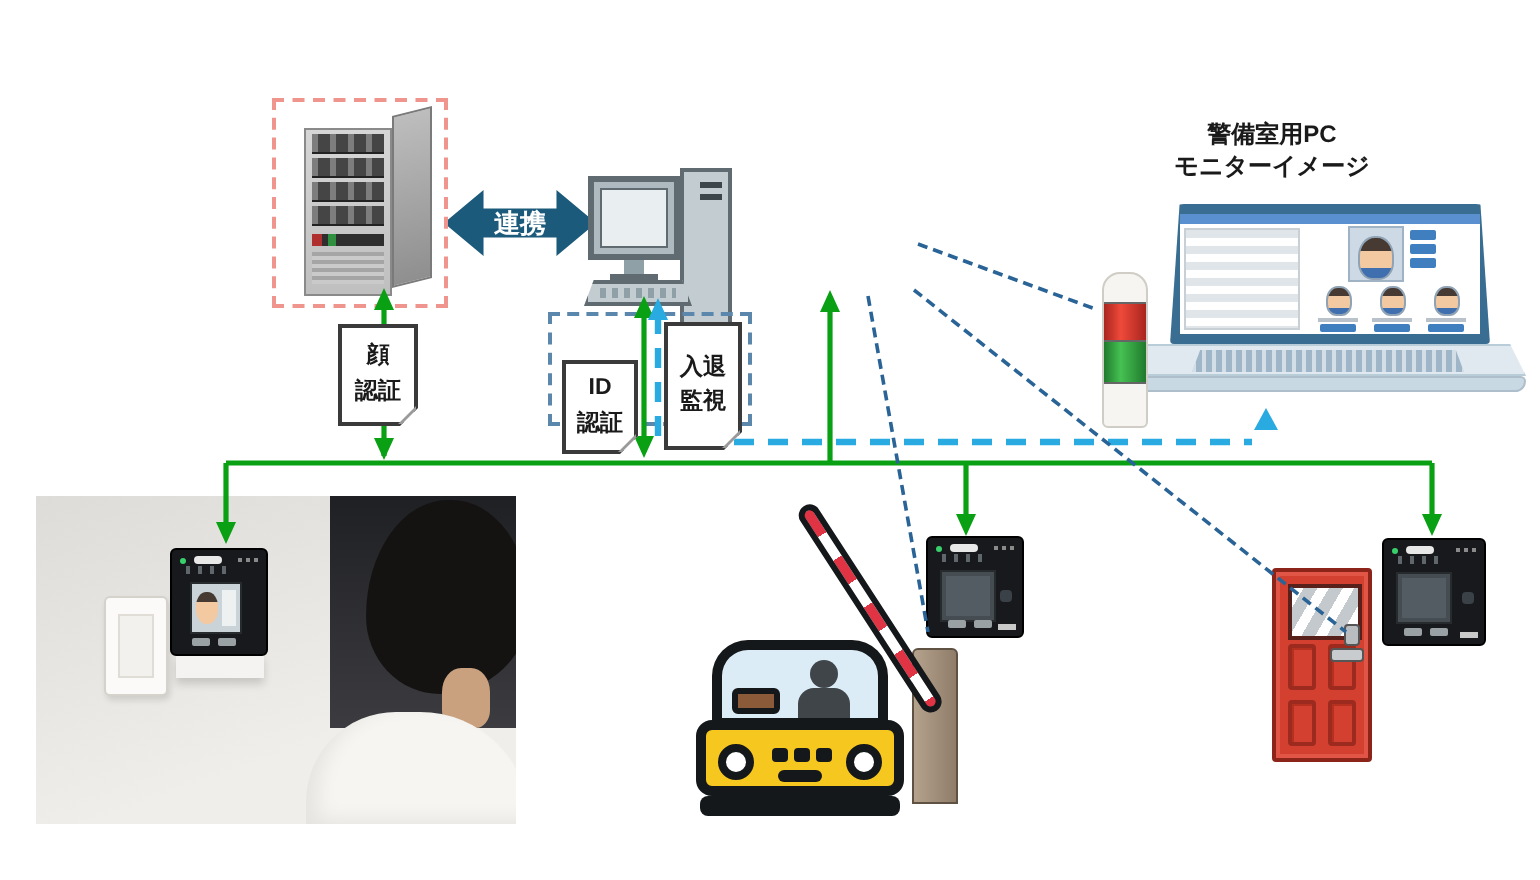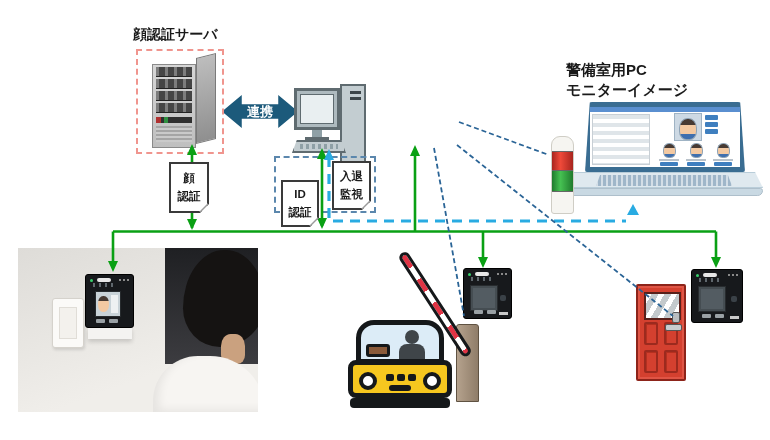--- a/index.html
+++ b/index.html
@@ -3,21 +3,21 @@
 <meta charset="utf-8">
 <style>
   html,body{margin:0;padding:0;background:#fff;}
   #canvas{position:relative;width:770px;height:440px;background:#fff;overflow:hidden;
           font-family:"Liberation Sans","DejaVu Sans",sans-serif;color:#1a1a1a;}
   .abs{position:absolute;}
   .lbl{font-weight:700;line-height:1.25;}
   
   .title-server{left:133px;top:26px;font-size:14px;}
   .label-system{left:261px;top:62px;font-size:12.5px;}
-  .title-pc{left:566px;top:60px;width:140px;text-align:left;font-size:15px;line-height:1.3;}
+  .title-pc{left:566px;top:60px;width:140px;text-align:center;font-size:12px;line-height:1.3;}
   
   .link-arrow{left:222px;top:95px;width:76px;height:33px;background:#1c5a7b;color:#fff;
     display:flex;align-items:center;justify-content:center;font-size:13px;font-weight:700;
     clip-path:polygon(0 50%,26% 0,26% 28%,74% 28%,74% 0,100% 50%,74% 100%,74% 72%,26% 72%,26% 100%);}
   
   .contact-box{left:373px;top:102px;width:86px;height:44px;background:#1c5a7b;border:2px solid #0d3950;
     color:#fff;display:flex;flex-direction:column;align-items:center;justify-content:center;
     font-size:12.5px;font-weight:700;line-height:1.3;z-index:2;box-sizing:border-box;}
   
   .server-zone{left:136px;top:49px;width:88px;height:105px;border:2px dashed #f0958e;box-sizing:border-box;z-index:2;}
@@ -43,21 +43,21 @@
   .dt-keys{position:absolute;left:6px;top:2px;right:6px;bottom:2px;background:repeating-linear-gradient(90deg,#8fa0a6 0 3px,transparent 3px 6px);}
   
   .note{background:#fff;border:2px solid #3a3a3a;box-sizing:border-box;z-index:6;
     display:flex;flex-direction:column;align-items:center;justify-content:center;
     font-size:11.5px;font-weight:700;line-height:1.5;text-align:center;
     clip-path:polygon(0 0,100% 0,100% calc(100% - 9px),calc(100% - 9px) 100%,0 100%);}
   .note::after{content:"";position:absolute;right:-1px;bottom:-1px;border-style:solid;
     border-width:0 0 9px 9px;border-color:transparent transparent #9a9a9a transparent;}
   .note-face{left:169px;top:162px;width:40px;height:51px;}
   .note-id{left:281px;top:162px;width:38px;height:47px;margin-top:18px;}
-  .note-gate{left:332px;top:161px;width:39px;height:49px;}
+  .note-gate{left:332px;top:161px;width:39px;height:64px;}
   .notes-frame{left:274px;top:156px;width:102px;height:57px;border:2px dashed #5b87ad;box-sizing:border-box;z-index:2;}
   
   .laptop{left:563px;top:100px;width:200px;height:104px;z-index:2;}
   .lp-lid{position:absolute;left:22px;top:2px;width:160px;height:70px;background:#fff;border:5px solid #3a6d92;
     border-radius:7px 7px 2px 2px;box-sizing:border-box;clip-path:polygon(3% 0,97% 0,100% 100%,0 100%);}
   .lp-app{position:absolute;left:0;top:0;right:0;bottom:0;display:flex;flex-direction:column;}
   .lp-titlebar{height:7px;background:#5a8fd0;}
   .lp-body{flex:1;display:flex;}
   .lp-list{width:56px;margin:2px;background:repeating-linear-gradient(180deg,#dfe5e9 0 4px,#fff 4px 8px);border:1px solid #c8cfd5;}
   .lp-main{flex:1;display:flex;flex-direction:column;padding:1px 2px;}
@@ -134,21 +134,20 @@
   .tp-face{width:12px;height:16px;background:linear-gradient(180deg,#473a33 0 30%,#f3c9a2 30% 100%);border-radius:45%;}
   .tp-card{width:7px;height:18px;background:#eef1f2;}
   
   .wires{position:absolute;left:0;top:0;z-index:5;pointer-events:none;}
 </style>
 </head>
 <body>
 
 <div id="canvas">
 
-  <div class="abs lbl title-server">顔認証サーバ</div>
   <div class="abs lbl title-pc">
     <div>警備室用PC</div>
     <div>モニターイメージ</div>
   </div>
 
   <div class="abs server-zone"></div>
   <div class="abs server">
     <div class="srv-side"></div>
     <div class="srv-front">
       <div class="srv-bay"></div>

